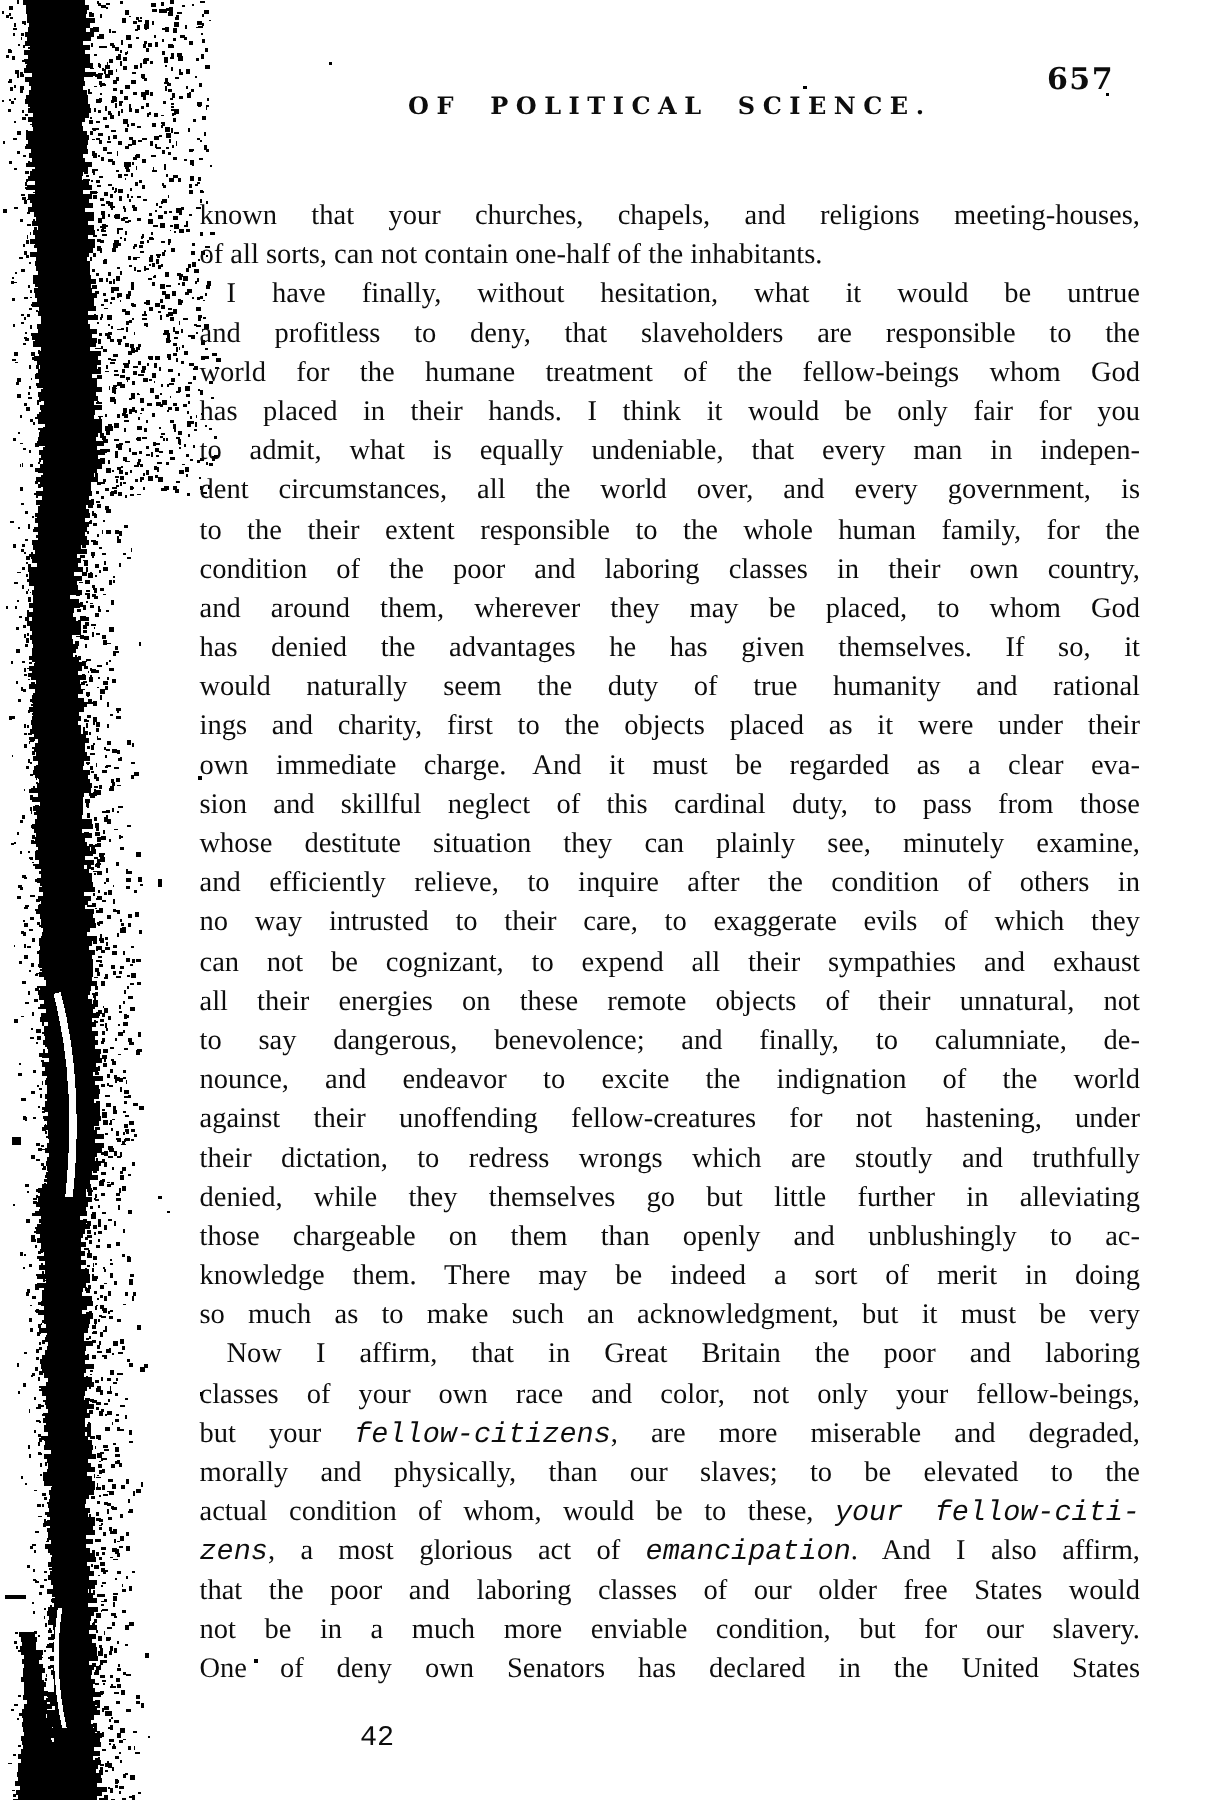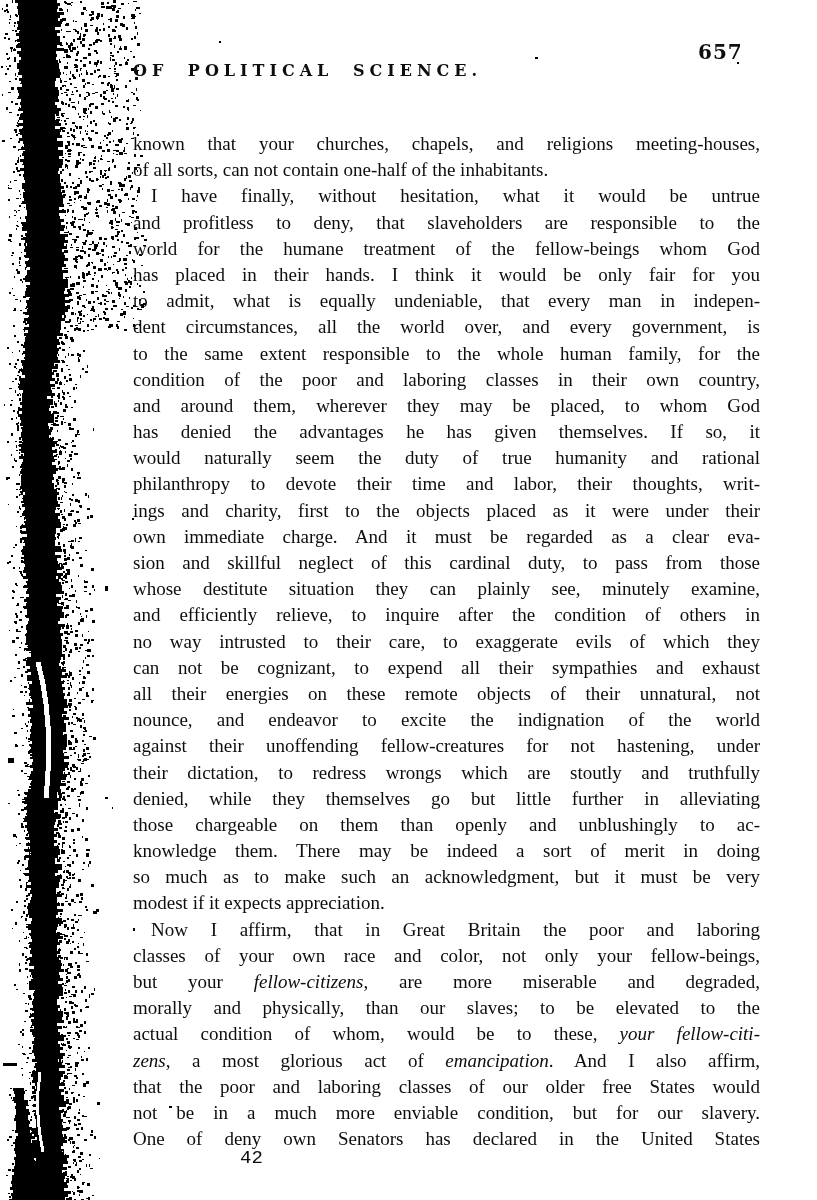--- a/index.html
+++ b/index.html
@@ -3,42 +3,42 @@
 <meta charset="utf-8">
 <style>
   html,body{margin:0;padding:0;background:#ffffff;}
   .page{
     position:relative;width:817px;height:1200px;background:#ffffff;
     overflow:hidden;color:#0d0d0d;
     font-family:"Liberation Serif","DejaVu Serif",serif;
   }
   #artifact{position:absolute;left:0;top:0;pointer-events:none;shape-rendering:crispEdges;}
   .running-title{
-    position:absolute;top:61px;left:133px;width:627px;text-align:left;
+    position:absolute;top:61px;left:133px;width:627px;text-align:center;
     font-family:"DejaVu Serif",serif;font-size:16px;font-weight:bold;
     letter-spacing:5px;word-spacing:9px;white-space:nowrap;
   }
   .page-number{
     position:absolute;top:40px;left:698px;width:44px;
     font-family:"DejaVu Serif",serif;font-size:20px;font-weight:bold;letter-spacing:1px;
   }
   .body-text{
     position:absolute;top:103px;left:133px;width:627px;
     font-size:19px;line-height:26.2px;margin-top:28px;
   }
   .para{margin:0;}
   .line{
     height:26.2px;overflow:visible;white-space:nowrap;
     text-align:justify;text-align-last:justify;
   }
   
   .line{white-space:normal;}
   .endline{text-align-last:left;}
   .para.indent .line:first-child{text-indent:18px;}
-  .it{font-style:italic;}
+  .it{font-style:italic;font-family:Liberation Mono, monospace;}
   .sig{
     position:absolute;left:240px;top:1147px;font-size:19px;
     font-family:Liberation Mono, monospace;
   }
 </style>
 </head>
 <body>
 
 <div class="page">
 
@@ -2836,42 +2836,41 @@
         <div class="line"><span>known that your churches, chapels, and religions meeting-houses,</span></div>
         <div class="line endline"><span>of all sorts, can not contain one-half of the inhabitants.</span></div>
       </div>
       <div class="para indent">
         <div class="line"><span>I have finally, without hesitation, what it would be untrue</span></div>
         <div class="line"><span>and profitless to deny, that slaveholders are responsible to the</span></div>
         <div class="line"><span>world for the humane treatment of the fellow-beings whom God</span></div>
         <div class="line"><span>has placed in their hands.  I think it would be only fair for you</span></div>
         <div class="line"><span>to admit, what is equally undeniable, that every man in indepen-</span></div>
         <div class="line"><span>dent circumstances, all the world over, and every government, is</span></div>
-        <div class="line"><span>to the same extent responsible to the whole human family, for the</span></div>
+        <div class="line"><span>to the their extent responsible to the whole human family, for the</span></div>
         <div class="line"><span>condition of the poor and laboring classes in their own country,</span></div>
         <div class="line"><span>and around them, wherever they may be placed, to whom God</span></div>
         <div class="line"><span>has denied the advantages he has given themselves.  If so, it</span></div>
         <div class="line"><span>would naturally seem the duty of true humanity and rational</span></div>
-        <div class="line"><span>philanthropy to devote their time and labor, their thoughts, writ-</span></div>
         <div class="line"><span>ings and charity, first to the objects placed as it were under their</span></div>
         <div class="line"><span>own immediate charge.  And it must be regarded as a clear eva-</span></div>
         <div class="line"><span>sion and skillful neglect of this cardinal duty, to pass from those</span></div>
         <div class="line"><span>whose destitute situation they can plainly see, minutely examine,</span></div>
         <div class="line"><span>and efficiently relieve, to inquire after the condition of others in</span></div>
         <div class="line"><span>no way intrusted to their care, to exaggerate evils of which they</span></div>
         <div class="line"><span>can not be cognizant, to expend all their sympathies and exhaust</span></div>
         <div class="line"><span>all their energies on these remote objects of their unnatural, not</span></div>
+        <div class="line"><span>to say dangerous, benevolence; and finally, to calumniate, de-</span></div>
         <div class="line"><span>nounce, and endeavor to excite the indignation of the world</span></div>
         <div class="line"><span>against their unoffending fellow-creatures for not hastening, under</span></div>
         <div class="line"><span>their dictation, to redress wrongs which are stoutly and truthfully</span></div>
         <div class="line"><span>denied, while they themselves go but little further in alleviating</span></div>
         <div class="line"><span>those chargeable on them than openly and unblushingly to ac-</span></div>
         <div class="line"><span>knowledge them.  There may be indeed a sort of merit in doing</span></div>
         <div class="line"><span>so much as to make such an acknowledgment, but it must be very</span></div>
-        <div class="line endline"><span>modest if it expects appreciation.</span></div>
       </div>
       <div class="para indent">
         <div class="line"><span>Now I affirm, that in Great Britain the poor and laboring</span></div>
         <div class="line"><span>classes of your own race and color, not only your fellow-beings,</span></div>
         <div class="line"><span>but your </span><span class="it">fellow-citizens</span><span>, are more miserable and degraded,</span></div>
         <div class="line"><span>morally and physically, than our slaves; to be elevated to the</span></div>
         <div class="line"><span>actual condition of whom, would be to these, </span><span class="it">your fellow-citi-</span></div>
         <div class="line"><span class="it">zens</span><span>, a most glorious act of </span><span class="it">emancipation</span><span>.  And I also affirm,</span></div>
         <div class="line"><span>that the poor and laboring classes of our older free States would</span></div>
         <div class="line"><span>not be in a much more enviable condition, but for our slavery.</span></div>

